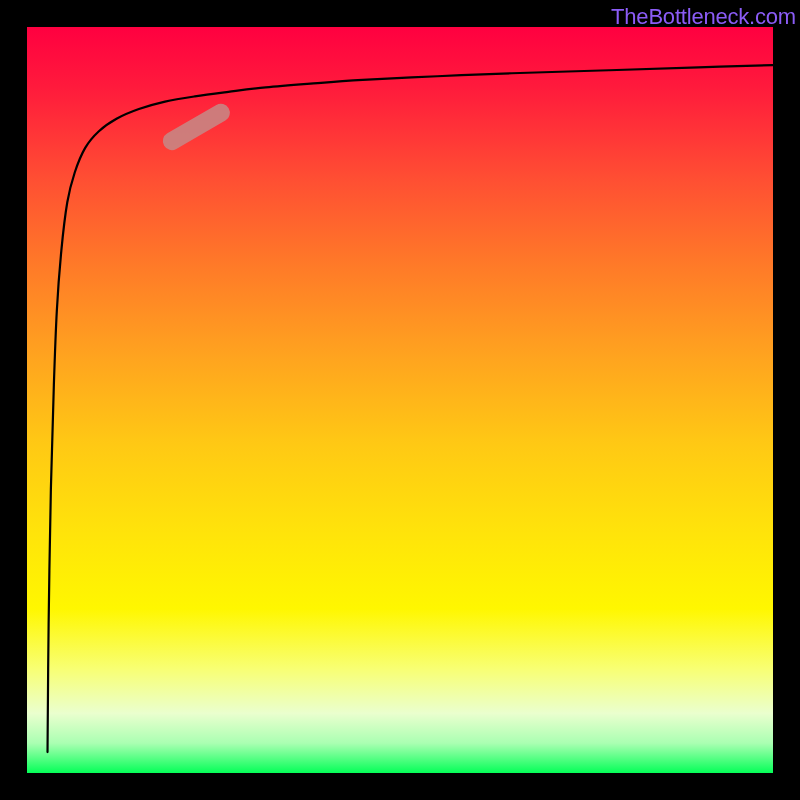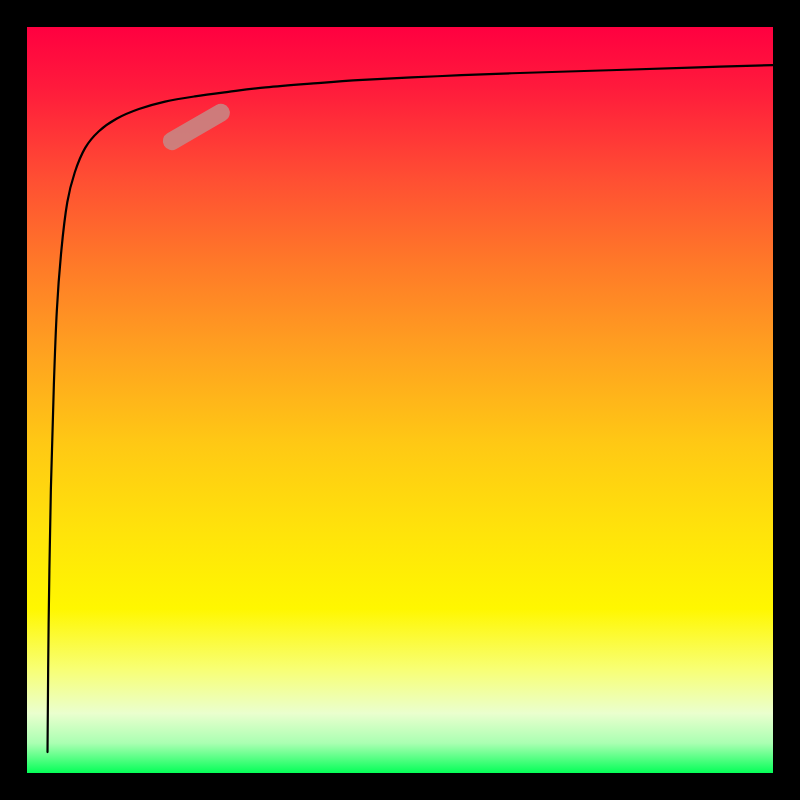--- a/index.html
+++ b/index.html
@@ -14,21 +14,21 @@
   .canvas {
     position: absolute;
     inset: 0;
   }
   .attribution {
     position: absolute;
     top: 4px;
     right: 4px;
     font-size: 22px;
     font-weight: 400;
-    color: #000000;
+    color: #8b5cf6;
     letter-spacing: -0.2px;
     z-index: 10;
   }
   .plot-area {
     position: absolute;
     left: 27px;
     top: 27px;
     width: 746px;
     height: 746px;
     overflow: hidden;

